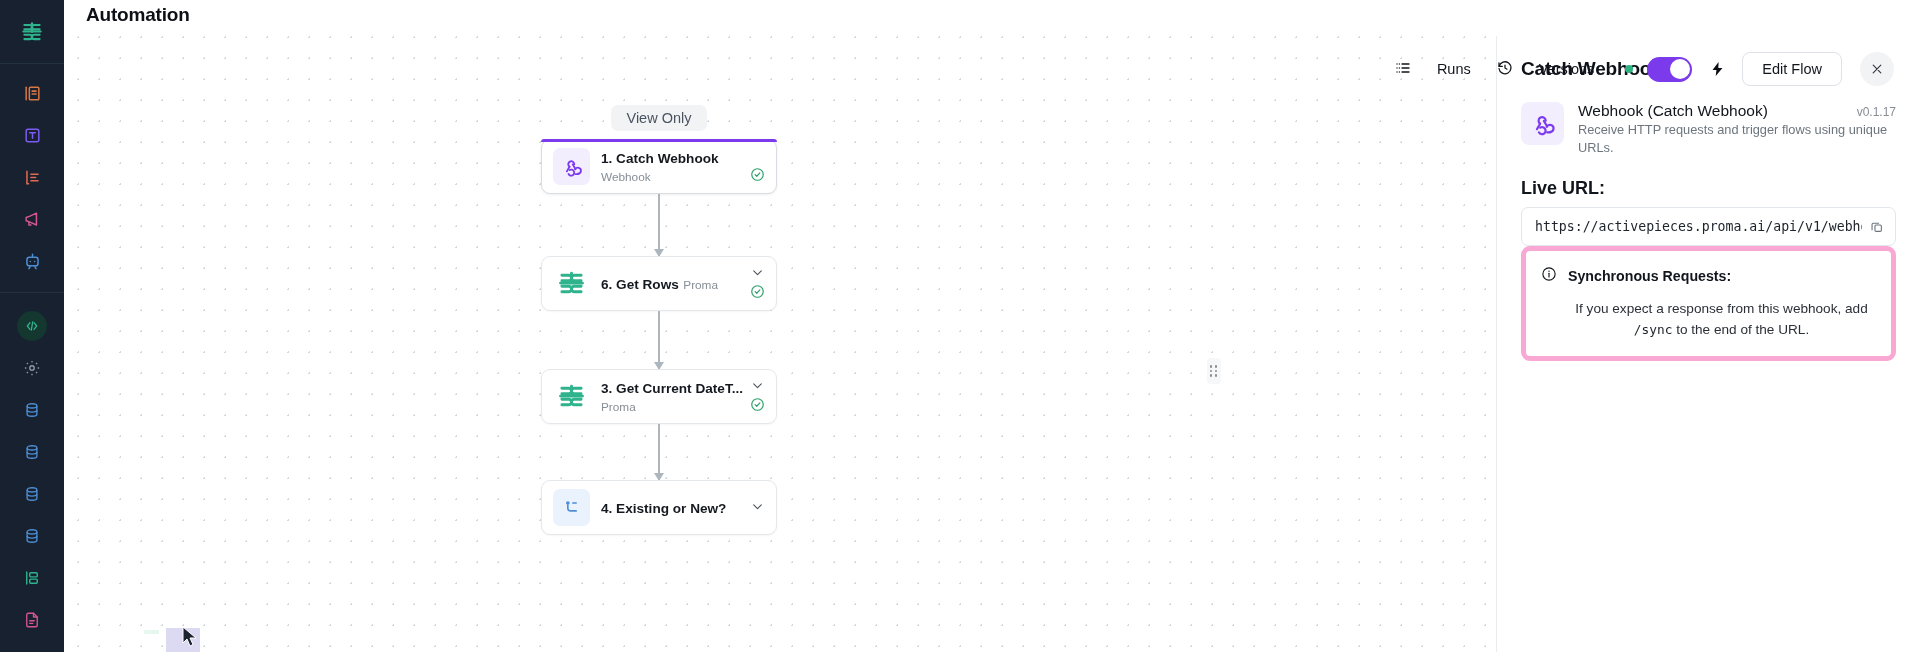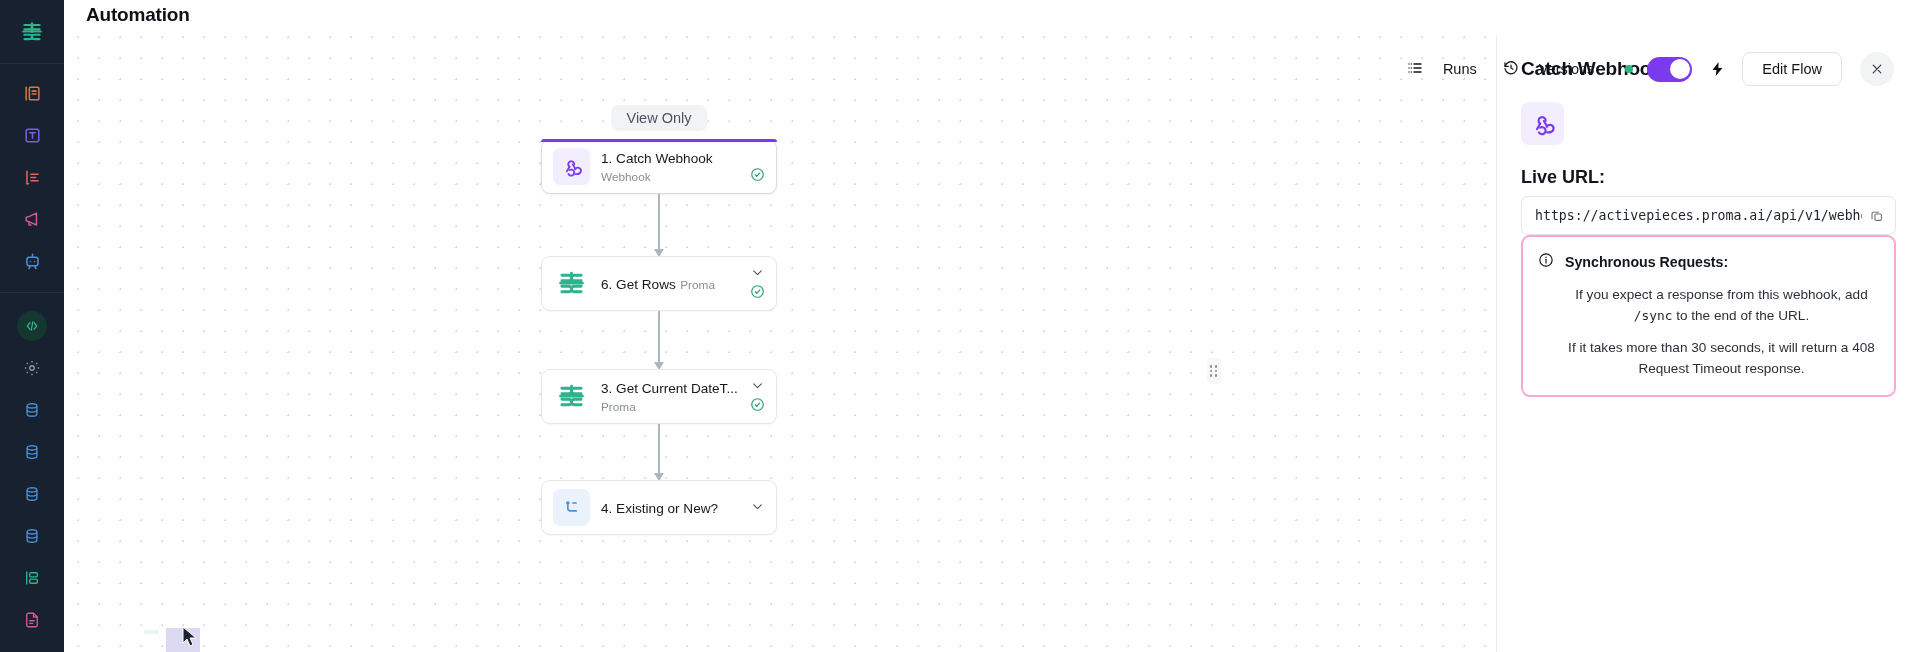--- a/index.html
+++ b/index.html
@@ -61,21 +61,21 @@
     background-position: 4px 12px;
   }
 
   
   .toolbar {
     position: absolute; top: 52px; right: 26px;
     display: flex; align-items: center; gap: 0px;
     z-index: 30;
   }
   .tb-btn {
-    display: flex; align-items: center; gap: 20px;
+    display: flex; align-items: center; gap: 26px;
     padding: 7px 13px; border-radius: 7px;
     font-size: 14.5px; color: #11161d; font-weight: 400;
     cursor: pointer; background: transparent; border: none;
     font-family: "Liberation Sans", sans-serif;
     white-space: nowrap;
   }
   .status-dot {
     width: 8px; height: 8px; border-radius: 50%;
     background: #2fb380; margin: 0 14px 0 18px;
   }
@@ -137,21 +137,21 @@
   .node-ico {
     width: 37px; height: 37px; border-radius: 7px;
     display: flex; align-items: center; justify-content: center;
     flex: 0 0 37px;
   }
   .node-ico.violet { background: #f3eefe; }
   .node-ico.plain  { background: transparent; }
   .node-ico.blue   { background: #eaf2fe; }
   .node-txt { flex: 1 1 auto; min-width: 0; }
   .node-title {
-    font-size: 13.6px; font-weight: 400; color: #14181f;
+    font-size: 13.6px; font-weight: 700; color: #14181f;
     white-space: nowrap; overflow: hidden; text-overflow: ellipsis;
     line-height: 17px;
   }
   .node-sub { font-size: 11.8px; color: #868e96; line-height: 16px; }
   .node-right {
     display: flex; flex-direction: column; align-items: center;
     justify-content: space-between; height: 38px; flex: 0 0 16px;
   }
   .node-right .spacer { height: 14px; }
   .connector {
@@ -215,21 +215,21 @@
   }
   .url-text {
     font-family: "DejaVu Sans Mono", "Liberation Mono", monospace;
     font-size: 13.2px; color: #1d232b;
     flex: 1 1 auto; white-space: nowrap; overflow: hidden;
   }
   .copy-btn { cursor: pointer; display: flex; flex: 0 0 auto; }
   .helper-text { font-size: 13.6px; color: #2b3038; margin: 13px 0 18px 0; line-height: 20px; }
 
   .info-card {
-    border: 2px solid #f9a8d4; border-radius: 9px;
+    border: 5px solid #f9a8d4; border-radius: 9px;
     padding: 15px 16px 16px 15px;
     margin-bottom: 18px;
   }
   .info-head { display: flex; align-items: center; gap: 11px; margin-bottom: 12px; }
   .info-title { font-size: 14.2px; font-weight: 700; color: #11161d; }
   .info-body { padding-left: 27px; text-align: center; }
   .info-p { font-size: 13.6px; color: #2b3038; line-height: 21px; margin-bottom: 11px; }
   .info-p:last-child { margin-bottom: 0; }
   .mono-inline {
     font-family: "DejaVu Sans Mono", "Liberation Mono", monospace;
@@ -568,20 +568,27 @@
         <span class="piece-ico">
           <svg width="26" height="26" viewBox="0 0 24 24" fill="none" stroke="#7c3aed" stroke-width="2" stroke-linecap="round" stroke-linejoin="round">
             <path d="M14.5 9a3.3 3.3 0 1 0-5.2 2.7"></path>
             <path d="M9.3 11.7 6.4 16.8"></path>
             <path d="M8.2 19.7a3.3 3.3 0 1 0 1.2-4.4"></path>
             <path d="M15.8 19.7h3.1"></path>
             <path d="M18.5 19.4a3.3 3.3 0 1 0-3-4.8"></path>
             <path d="m12.8 9.1 2.9 5"></path>
           </svg>
         </span>
+        <span class="piece-main">
+          <span class="piece-line1">
+            <span class="piece-name">Webhook (Catch Webhook)</span>
+            <span class="piece-ver">v0.1.17</span>
+          </span>
+          <span class="piece-desc">Receive HTTP requests and trigger flows using unique URLs.</span>
+        </span>
       </div>
 
       <div class="field-label">Live URL:</div>
       <div class="url-box">
         <span class="url-text">https://activepieces.proma.ai/api/v1/webhook</span>
         <span class="copy-btn">
           <svg width="14" height="14" viewBox="0 0 24 24" fill="none" stroke="#6c757d" stroke-width="1.9" stroke-linejoin="round">
               <rect x="8.5" y="8.5" width="11" height="11" rx="2"></rect>
               <path d="M15.5 5.5h-10a2 2 0 0 0-2 2v10"></path>
             </svg>
@@ -596,20 +603,19 @@
                 <circle cx="12" cy="12" r="9.2"></circle>
                 <path d="M12 11v5.5" stroke-linecap="round"></path>
                 <circle cx="12" cy="7.9" r="1" fill="#11161d" stroke="none"></circle>
               </svg>
           </span>
           <span class="info-title">Synchronous Requests:</span>
         </div>
         <div class="info-body">
           <p class="info-p"><span>If you expect a response from this webhook, add</span>
             <span class="mono-inline">/sync</span><span> to the end of the URL.</span></p>
-          <p class="info-p">If it takes more than 30 seconds, it will return a 408 Request Timeout response.</p>
         </div>
       </div>
 
 
     </div>
   </div>
 </div>
 
 </body></html>

